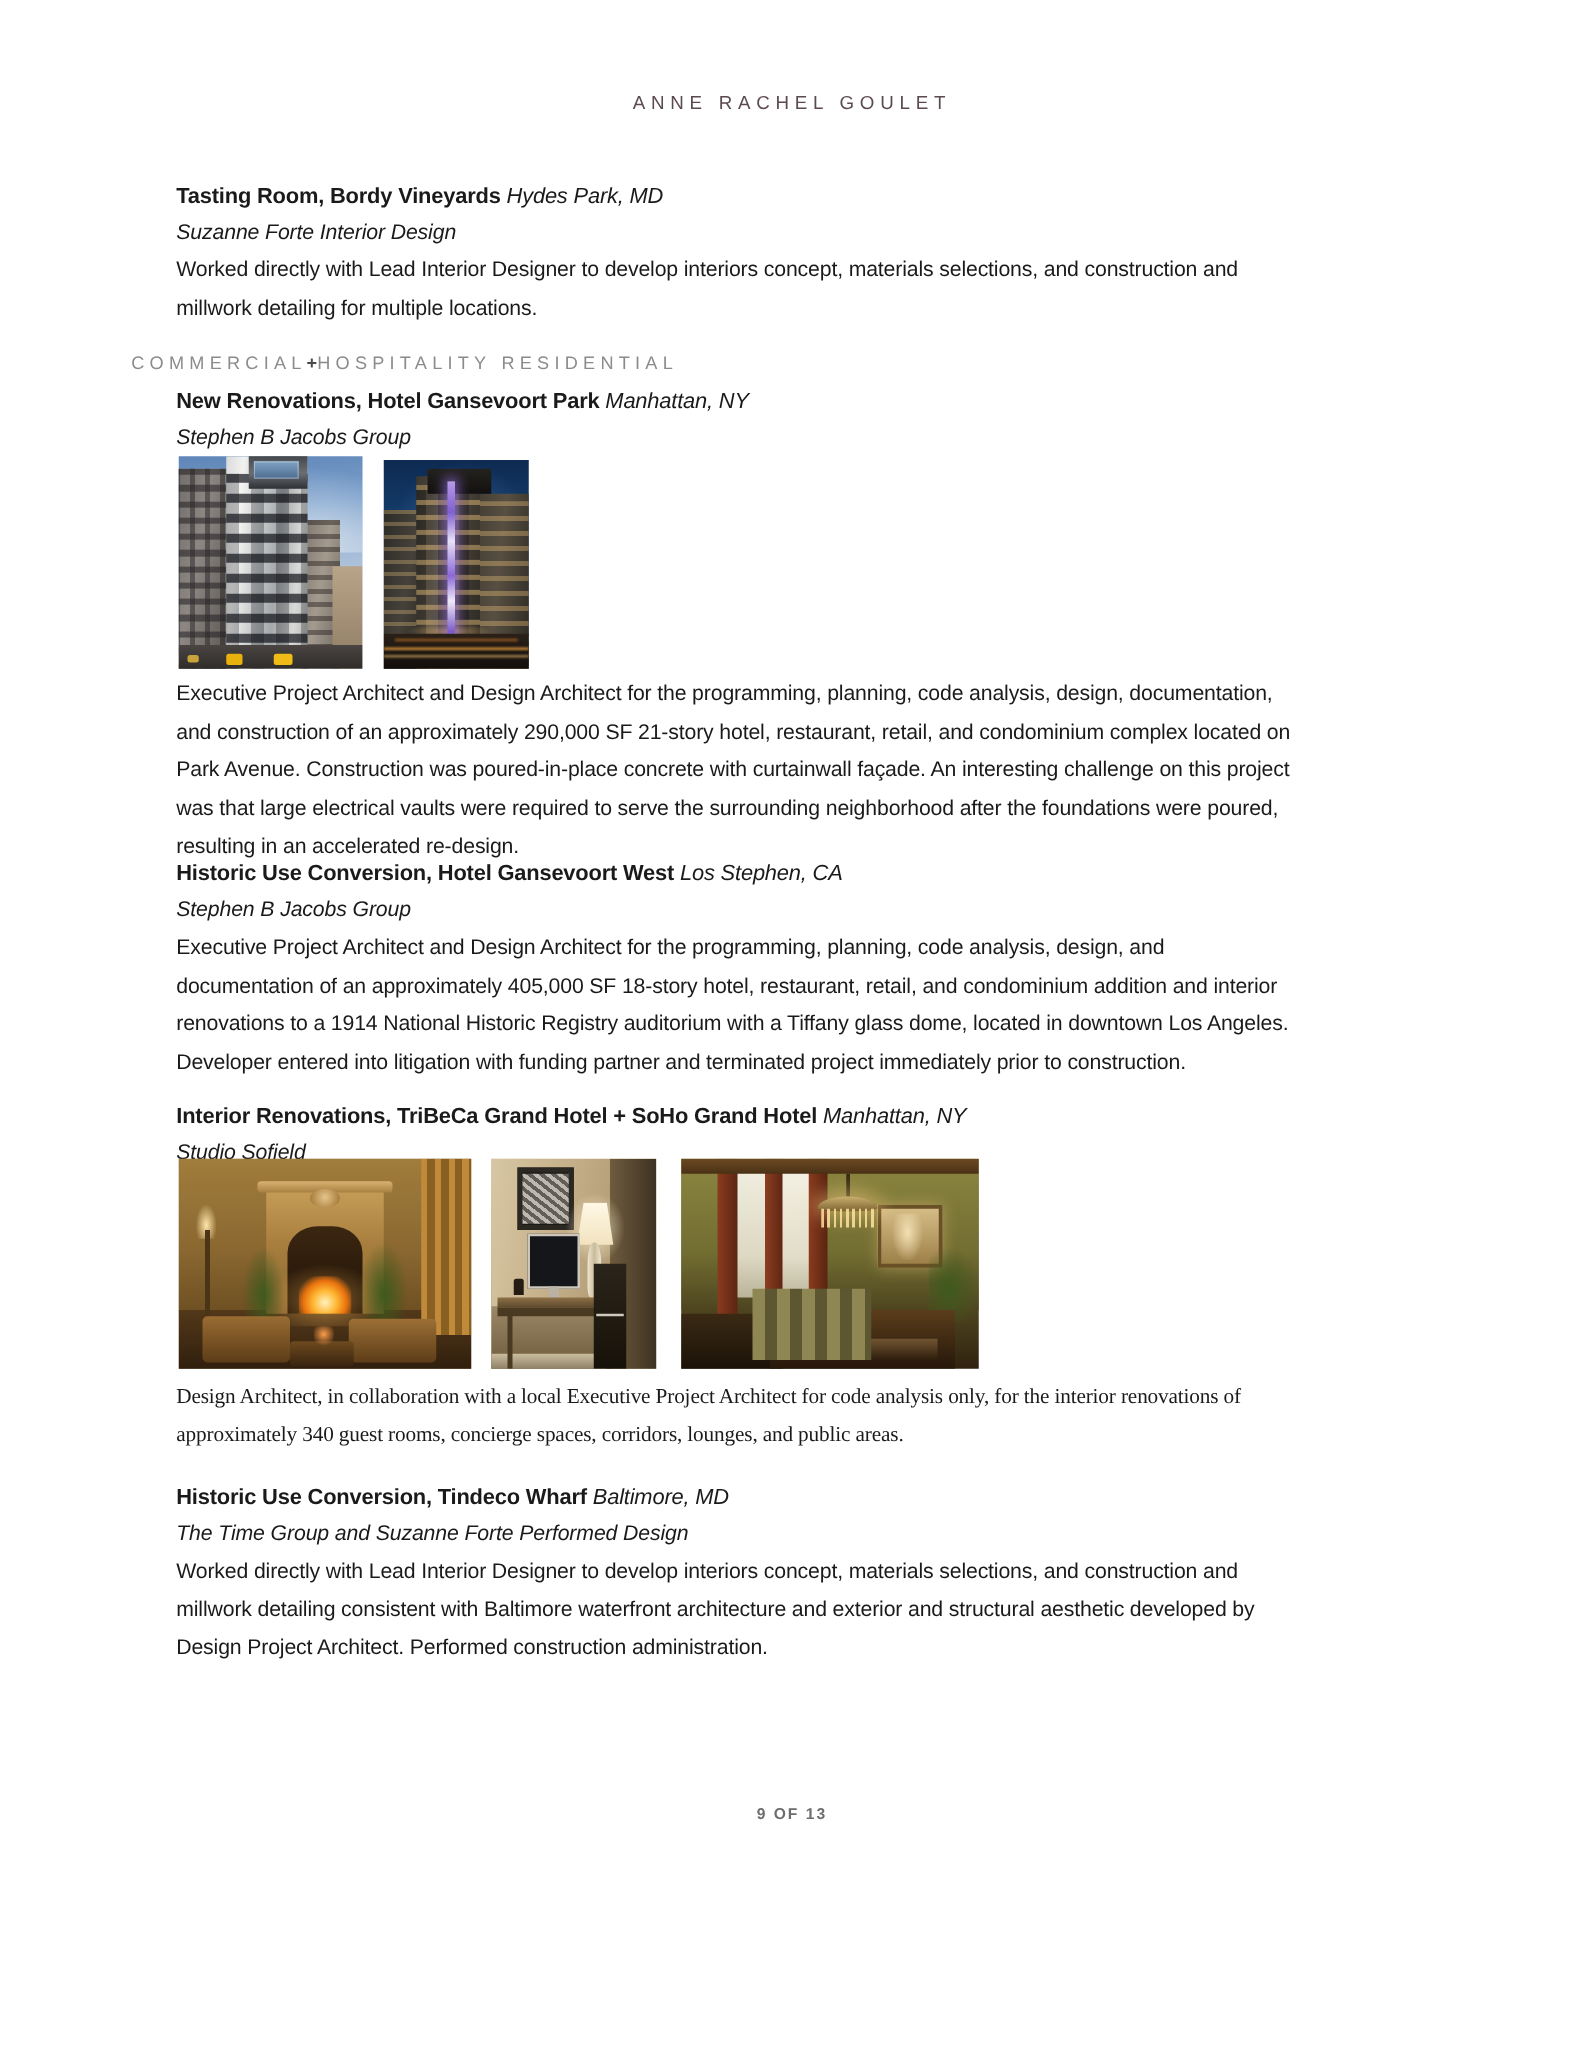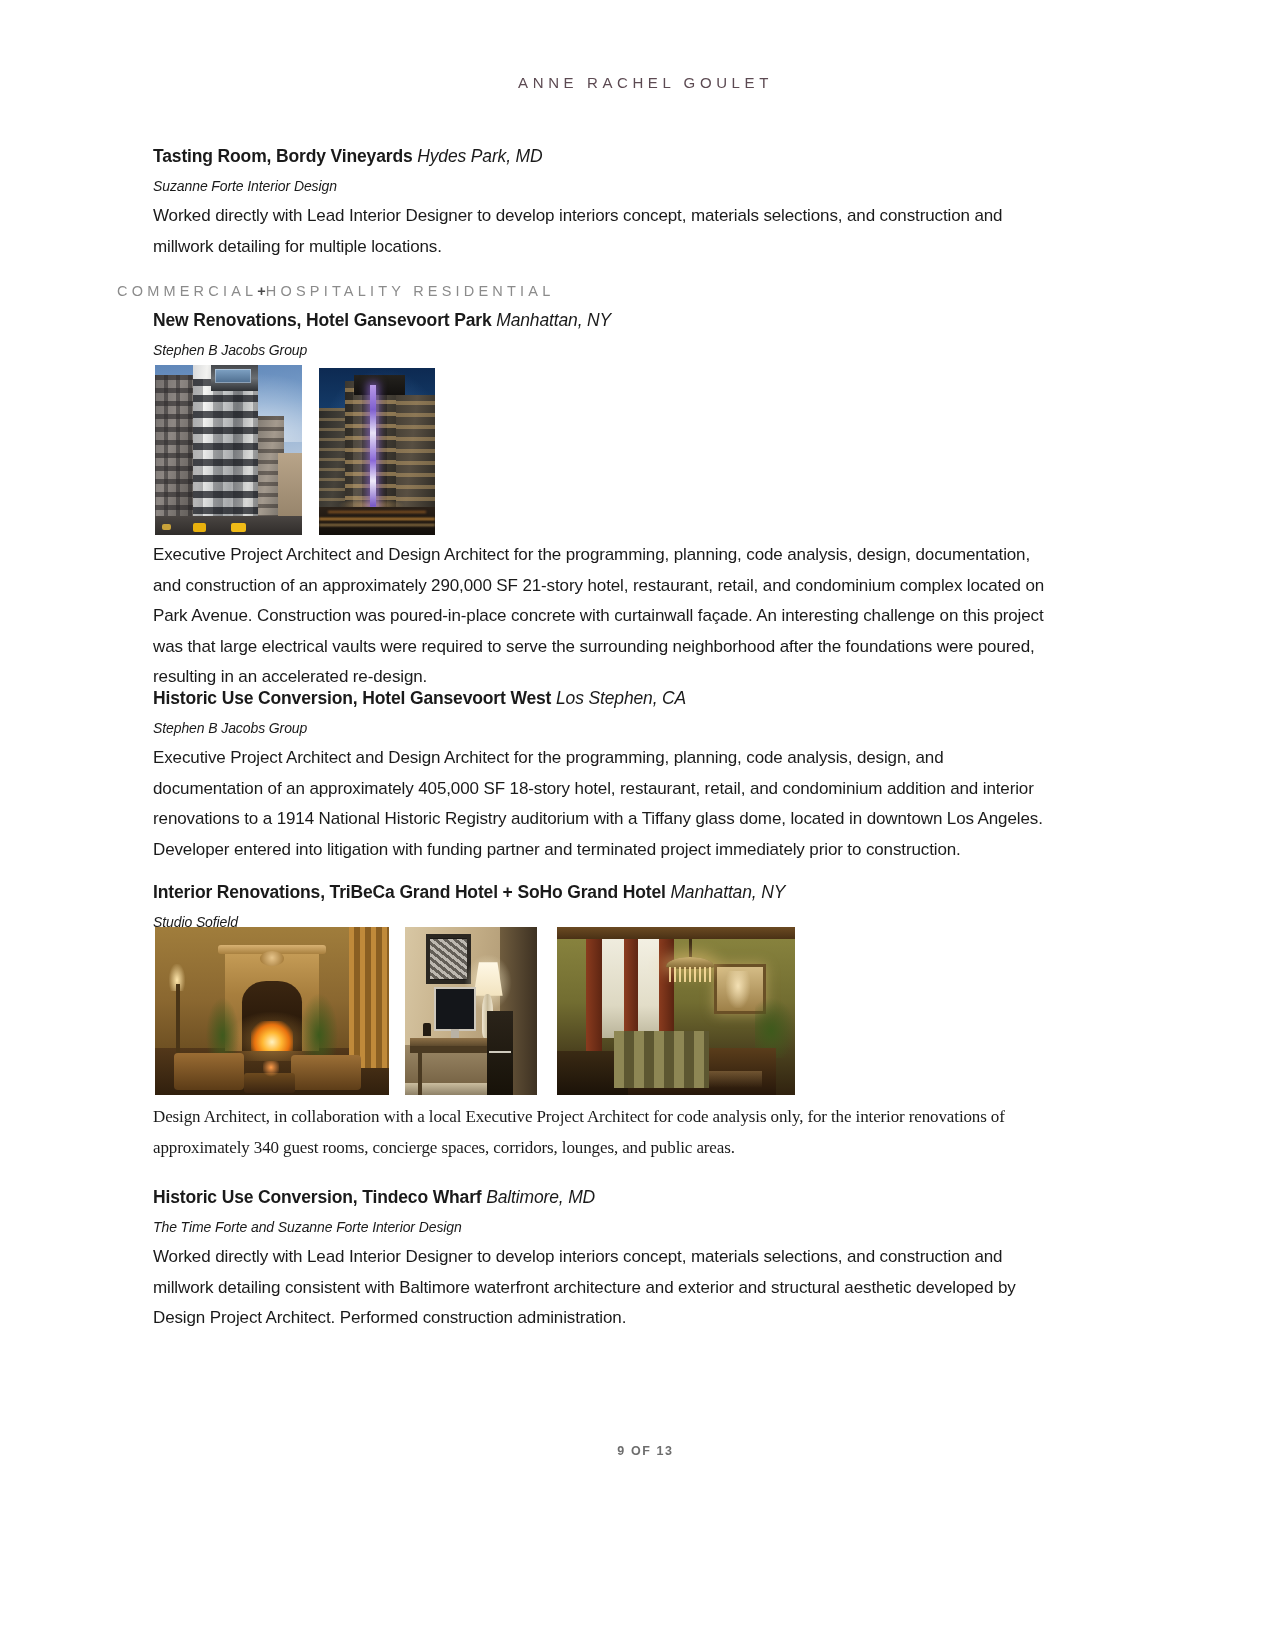--- a/index.html
+++ b/index.html
@@ -11,21 +11,21 @@
     width: 1267px;
     height: 1650px;
     position: relative;
     font-family: "Liberation Sans", sans-serif;
     color: #1a1a1a;
     overflow: hidden;
   }
 
   .page {
     position: absolute;
-    left: 12px; top: 0;
+    left: 0; top: 0;
     width: 1025px;
     height: 1650px;
     background: #fff;
   }
 
   
   .running-head {
     position: absolute;
     left: 0;
     top: 74px;
@@ -51,21 +51,21 @@
     font-weight: 700;
     letter-spacing: -0.15px;
     white-space: nowrap;
   }
   .proj-title .loc {
     font-weight: 400;
     font-style: italic;
   }
 
   .firm {
-    font-size: 14px;
+    font-size: 17px;
     line-height: 30px;
     font-style: italic;
     font-weight: 400;
     letter-spacing: -0.1px;
   }
 
   .desc {
     font-size: 17px;
     line-height: 30.5px;
     font-weight: 400;
@@ -422,19 +422,19 @@
       <div class="layer chairs"></div>
     </div>
   </div>
 
   <div class="content" style="top:1102px;font-family:Liberation Serif, serif;">
     <div class="desc">Design Architect, in collaboration with a local Executive Project Architect for code analysis only, for the interior renovations of approximately 340 guest rooms, concierge spaces, corridors, lounges, and public areas.</div>
   </div>
 
   <div class="content" style="top:1182px;">
     <div class="proj-title"><span>Historic Use Conversion, Tindeco Wharf</span> <span class="loc">Baltimore, MD</span></div>
-    <div class="firm">The Time Forte and Suzanne Forte Interior Design</div>
+    <div class="firm">The Time Group and Suzanne Forte Performed Design</div>
     <div class="desc">Worked directly with Lead Interior Designer to develop interiors concept, materials selections, and construction and millwork detailing consistent with Baltimore waterfront architecture and exterior and structural aesthetic developed by Design Project Architect.  Performed construction administration.</div>
   </div>
 
   <div class="footer">9 OF 13</div>
 
 </div>
 
 </body></html>

